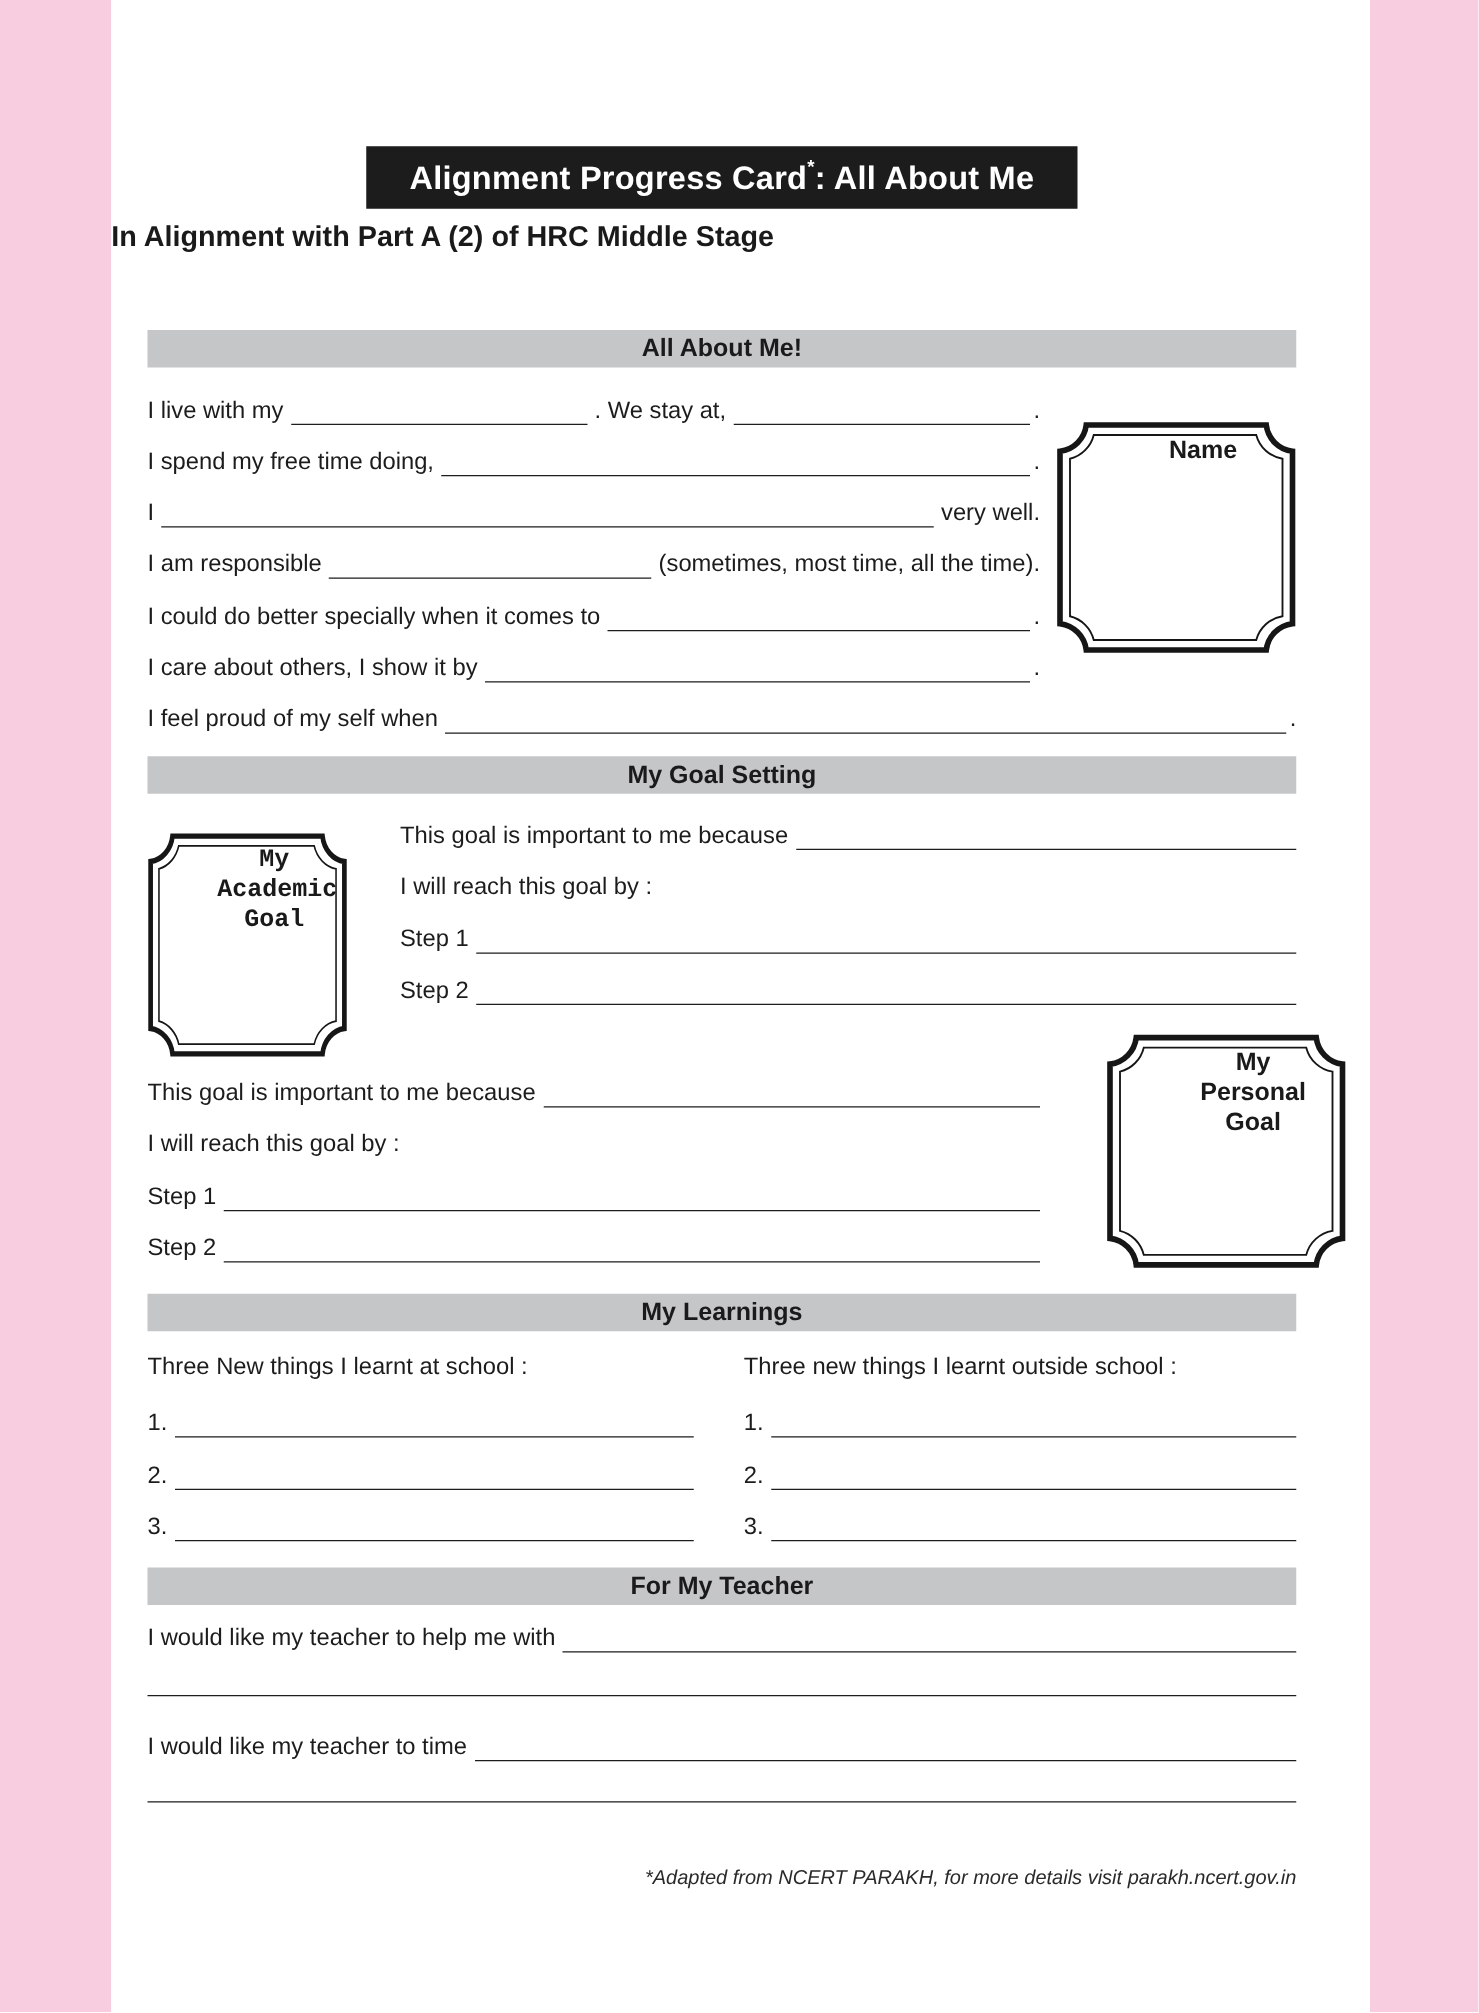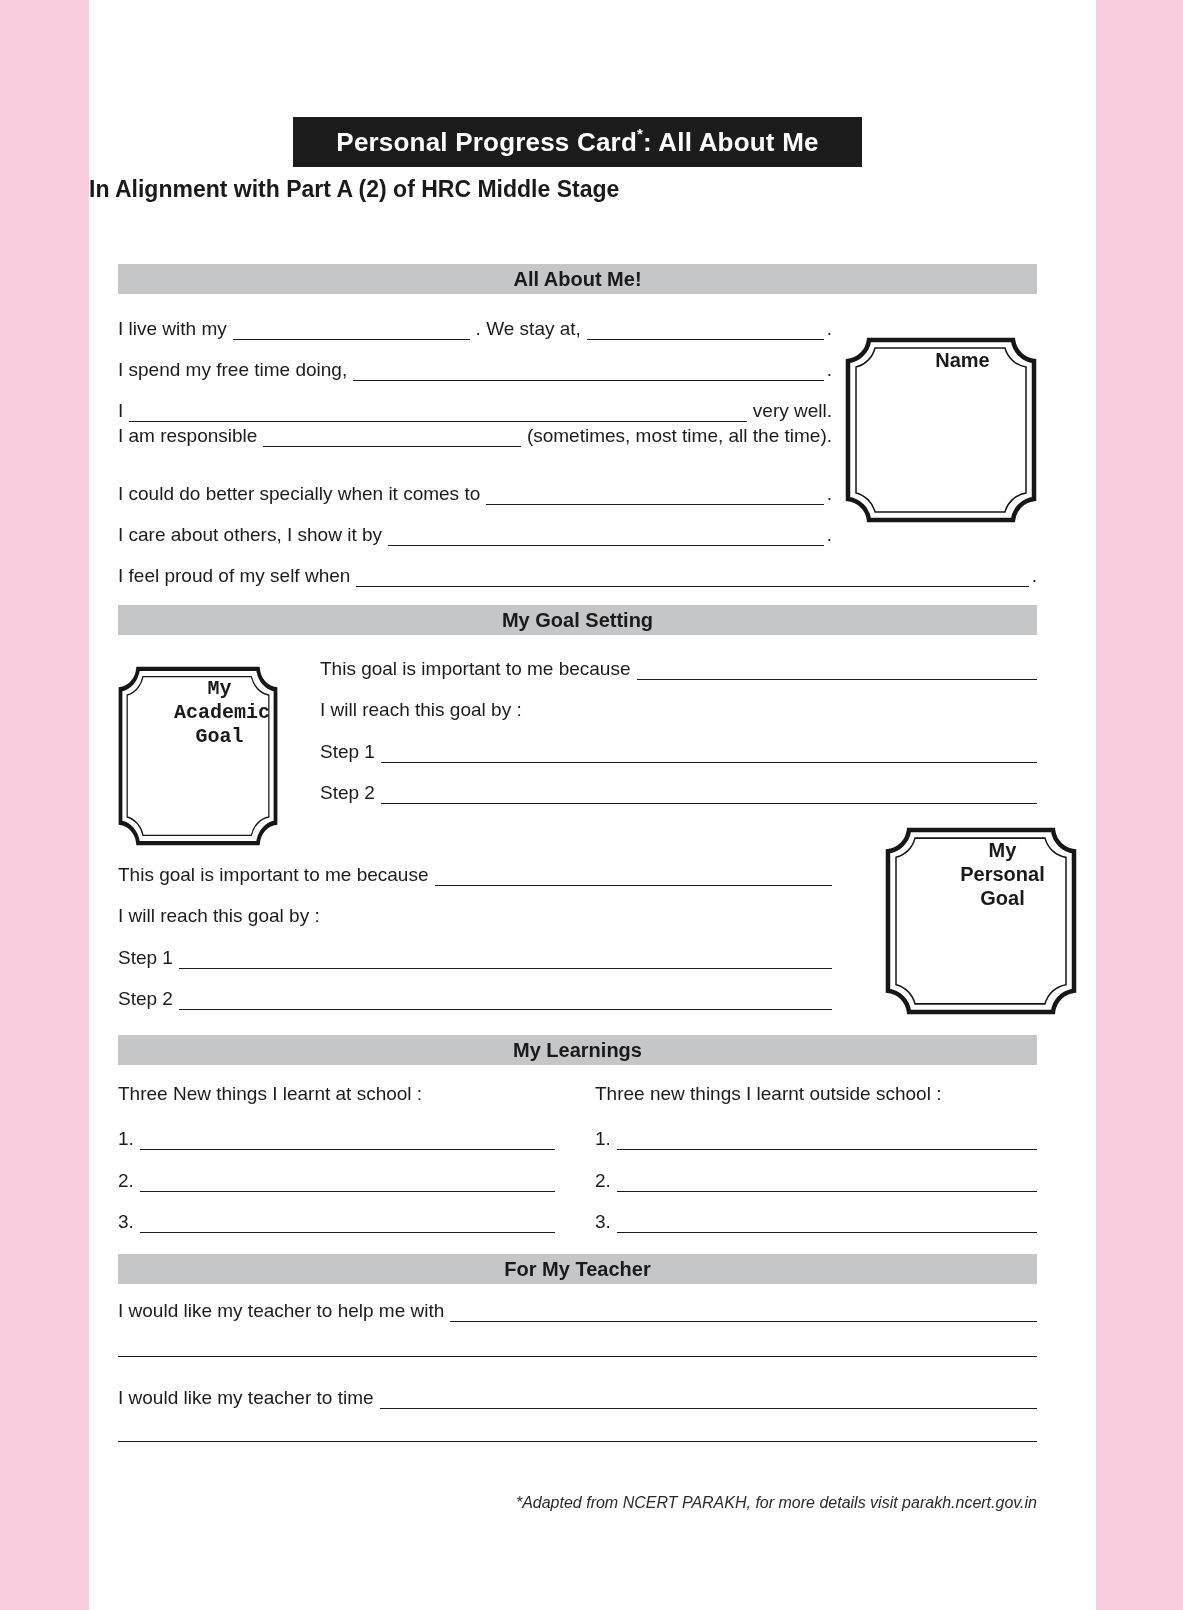--- a/index.html
+++ b/index.html
@@ -43,21 +43,21 @@
 </head>
 <body>
 
 <div class="canvas">
   <div class="pink-band pink-left"></div>
   <div class="pink-band pink-right"></div>
 
   <div class="sheet">
 
     <div class="title-bar">
-      <span>Personal Progress Card</span>
+      <span>Alignment Progress Card</span>
         <span class="sup">*</span>
         <span>: All About Me</span>
     </div>
     <div class="subtitle">In Alignment with Part A (2) of HRC Middle Stage</div>
 
     <div class="bar" style="top:264px">All About Me!</div>
 
     <div class="row" style="top:312px; left:29px; width:714px;">
       <span class="lbl">I live with my</span>
       <span class="fill"></span>
@@ -68,21 +68,21 @@
     <div class="row" style="top:353px; left:29px; width:714px;">
       <span class="lbl">I spend my free time doing,</span>
       <span class="fill tight"></span>
       <span class="lbl">.</span>
     </div>
     <div class="row" style="top:394px; left:29px; width:714px;">
       <span class="lbl">I</span>
       <span class="fill"></span>
       <span class="lbl">very well.</span>
     </div>
-    <div class="row" style="top:419px; left:29px; width:714px;justify-content:space-between;">
+    <div class="row" style="top:435px; left:29px; width:714px;justify-content:space-between;">
       <span class="lbl">I am responsible</span>
       <span class="fill"></span>
       <span class="lbl">(sometimes, most time, all the time).</span>
     </div>
     <div class="row" style="top:477px; left:29px; width:714px;">
       <span class="lbl">I could do better specially when it comes to</span>
       <span class="fill tight"></span>
       <span class="lbl">.</span>
     </div>
     <div class="row" style="top:518px; left:29px; width:714px;">

